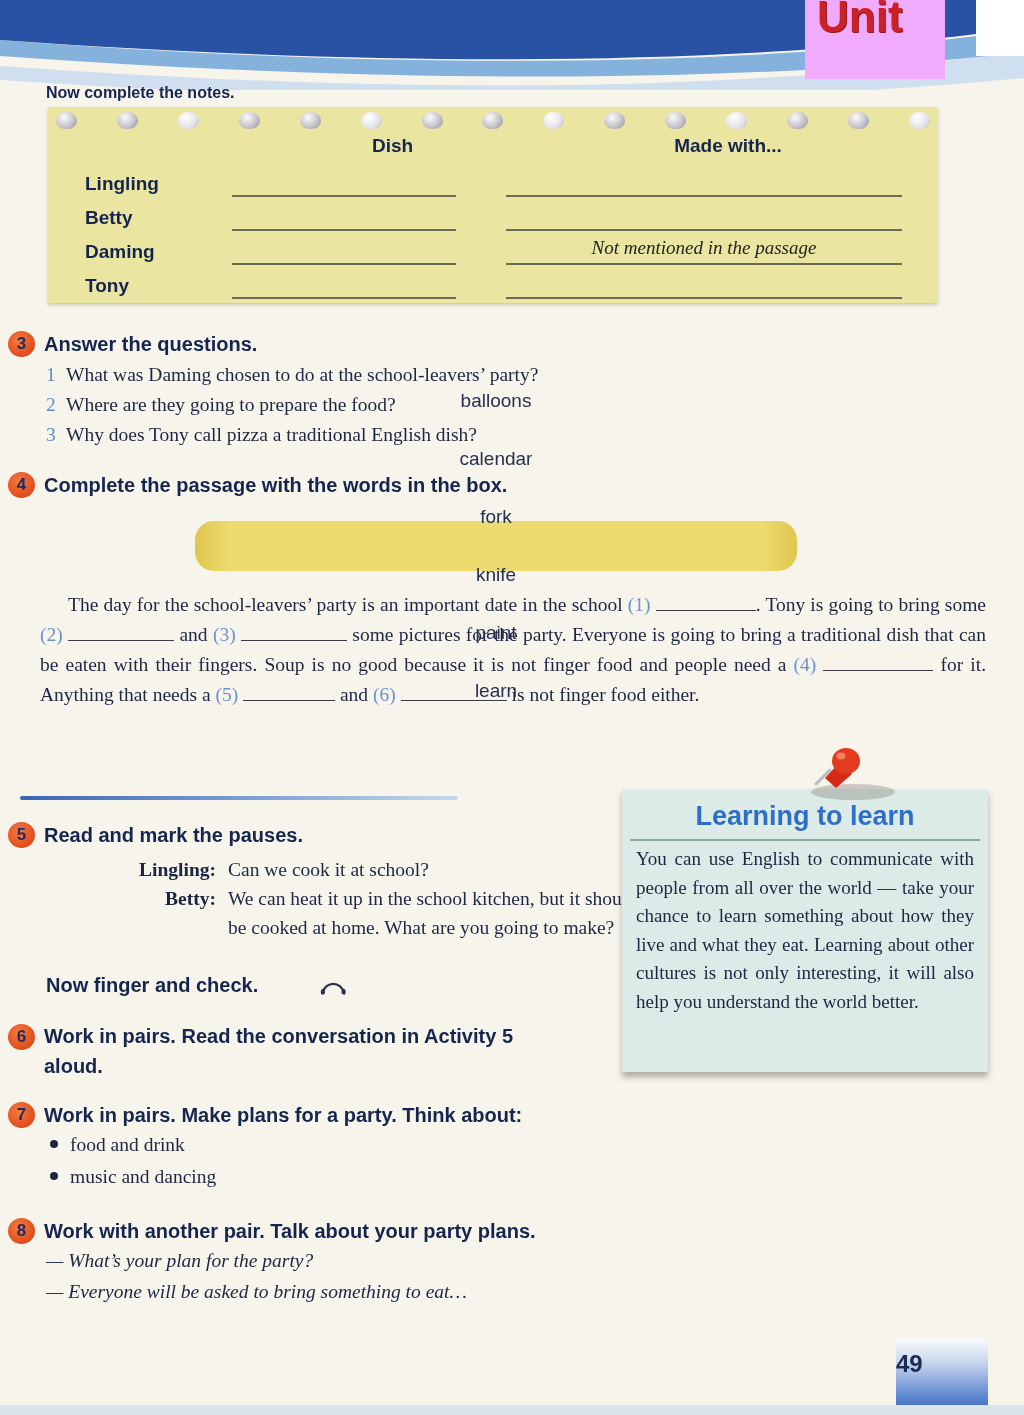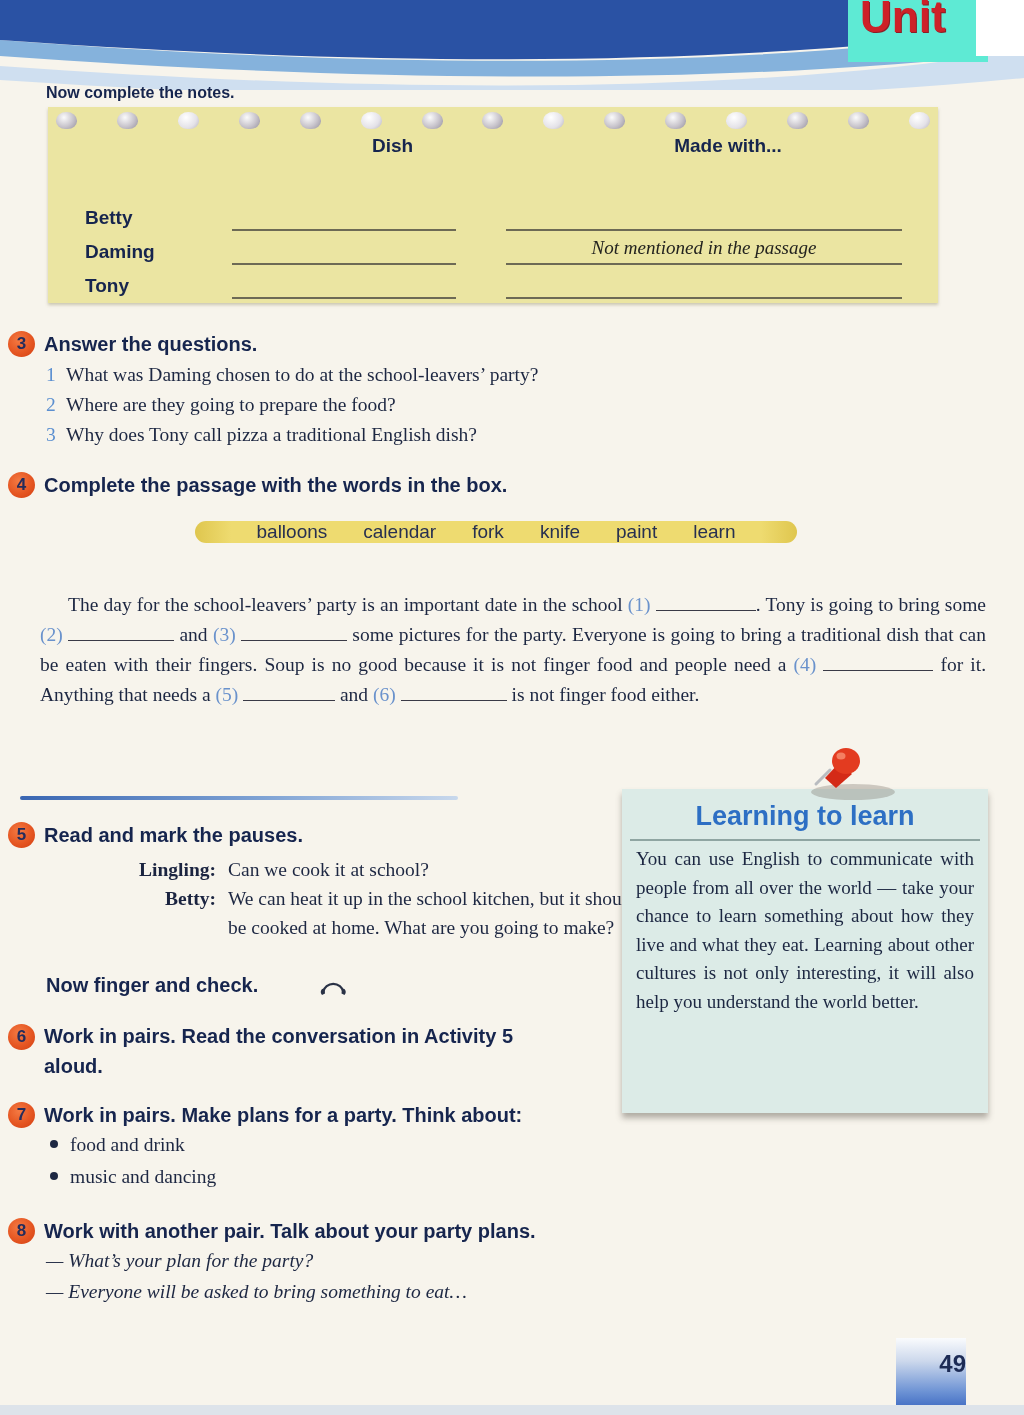--- a/index.html
+++ b/index.html
@@ -5,22 +5,22 @@
   html,body{margin:0;padding:0;}
   #page{
     position:relative;width:1024px;height:1415px;overflow:hidden;
     background:#f7f4ec;
     font-family:"Liberation Sans",sans-serif;
     color:#16254e;
   }
   
   .banner{position:absolute;left:0;top:0;width:1024px;height:90px;}
   .unit-patch{
-    position:absolute;left:848px;top:0;width:140px;height:62px;
-    background:#5eead4;overflow:hidden;
+    position:absolute;left:805px;top:0;width:140px;height:79px;
+    background:#f0abfc;overflow:hidden;
   }
   .unit-patch .unit-word{
     position:absolute;left:12px;top:-8px;
     font-size:44px;font-weight:bold;color:#cd2128;
     text-shadow:1px 1px 0 #8c1d27;
     font-family:"Liberation Sans",sans-serif;
   }
   .white-corner{position:absolute;left:976px;top:0;width:48px;height:56px;background:#ffffff;}
   .intro-head{position:absolute;left:46px;top:84px;font-size:16px;font-weight:bold;}
   
@@ -49,24 +49,24 @@
     color:#232c5c;font-weight:bold;font-size:17px;
     display:flex;align-items:center;justify-content:center;
   }
   .act-title{position:absolute;font-weight:bold;font-size:20px;color:#16254e;line-height:30px;}
   
   .serif{font-family:"Liberation Serif",serif;color:#1d2742;}
   .q-line{position:absolute;left:46px;font-size:19.5px;}
   .q-num{color:#5b8fd0;display:inline-block;width:20px;}
   
   .word-box{
-    position:absolute;left:195px;top:521px;width:602px;height:22px;border-radius:19px;
+    position:absolute;left:195px;top:521px;width:602px;height:50px;border-radius:19px;
     background:linear-gradient(90deg,#dfc64e 0%,#eedb70 6%,#eedb70 94%,#dfc64e 100%);
     display:flex;align-items:center;justify-content:center;gap:36px;
-    font-size:19px;color:#273050;
+    font-size:19px;color:#273050;flex-direction:column;
   }
   
   .passage{
     position:absolute;left:40px;top:570px;width:946px;
     font-family:"Liberation Serif",serif;font-size:19.5px;line-height:30px;color:#1d2742;
     text-align:justify;text-indent:28px;
   }
   .marker{color:#6a92cc;}
   .blk{display:inline-block;border-bottom:1.5px solid #3a3a46;height:14px;}
   
@@ -77,43 +77,43 @@
     border-radius:2px;
   }
   
   .dlg-row{position:absolute;font-family:"Liberation Serif",serif;font-size:19.5px;line-height:29px;}
   .dlg-label{position:absolute;left:46px;width:170px;text-align:right;font-weight:bold;color:#1b2440;}
   .dlg-text{position:absolute;left:228px;width:420px;color:#1d2742;}
   .listen-head{position:absolute;left:46px;top:974px;font-weight:bold;font-size:20px;}
   .hp-icon{position:absolute;left:318px;top:974px;}
   
   .learn-box{
-    position:absolute;left:622px;top:789px;width:366px;height:324px;
+    position:absolute;left:622px;top:789px;width:366px;height:283px;
     background:#dcebe7;box-shadow:0 5px 6px rgba(90,85,75,.45);
   }
   .learn-title{
     position:absolute;left:0;top:12px;width:100%;text-align:center;
     font-size:27px;font-weight:bold;color:#2d6fc4;
   }
   .learn-underline{position:absolute;left:8px;top:50px;width:350px;height:2px;background:#8fa5a2;}
   .learn-body{
     position:absolute;left:14px;top:56px;width:338px;
     font-family:"Liberation Serif",serif;font-size:19px;line-height:28.5px;color:#1c2742;
     text-align:justify;
   }
   .pushpin{position:absolute;left:778px;top:744px;}
   
   .bullet-line{position:absolute;left:50px;font-family:"Liberation Serif",serif;font-size:19.5px;color:#1d2742;}
   .bullet-dot{display:inline-block;width:8px;height:8px;border-radius:50%;background:#1d2742;margin-right:12px;vertical-align:3px;}
   .example-line{position:absolute;left:46px;font-family:"Liberation Serif",serif;font-style:italic;font-size:19.5px;color:#1d2742;}
   
   .page-tab{
-    position:absolute;left:896px;top:1338px;width:70px;height:77px;
+    position:absolute;left:896px;top:1338px;width:92px;height:77px;
     background:linear-gradient(180deg,#fafbfd 0%,#ccd8ec 30%,#6c92d4 70%,#2e5cbc 100%);
-    display:flex;justify-content:flex-end;
+    display:flex;justify-content:flex-start;
   }
   .page-num{margin-top:12px;font-weight:bold;font-size:24px;color:#1c2b55;}
   .bottom-strip{position:absolute;left:0;top:1405px;width:1024px;height:10px;background:#dde3ea;}
 </style>
 </head>
 <body>
 
 <div id="page">
 
   <div class="banner">
@@ -146,20 +146,25 @@
         <span class="hole"></span>
         <span class="hole"></span>
         <span class="hole"></span>
         <span class="hole"></span>
       </div>
     <div class="notes-headers">
       <div class="nh-dish">Dish</div>
       <div class="nh-made">Made with...</div>
     </div>
 
+    <div class="notes-row" style="top:58px;">
+      <span class="nr-name">Lingling</span>
+      <span class="nr-dish"></span>
+      <span class="nr-made"></span>
+    </div>
     <div class="notes-row" style="top:92px;">
       <span class="nr-name">Betty</span>
       <span class="nr-dish"></span>
       <span class="nr-made"></span>
     </div>
     <div class="notes-row" style="top:126px;">
       <span class="nr-name">Daming</span>
       <span class="nr-dish"></span>
       <span class="nr-made">Not mentioned in the passage</span>
     </div>

